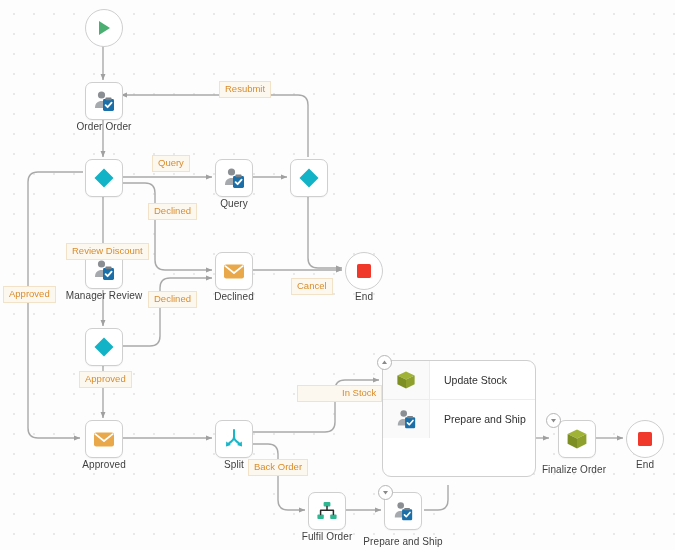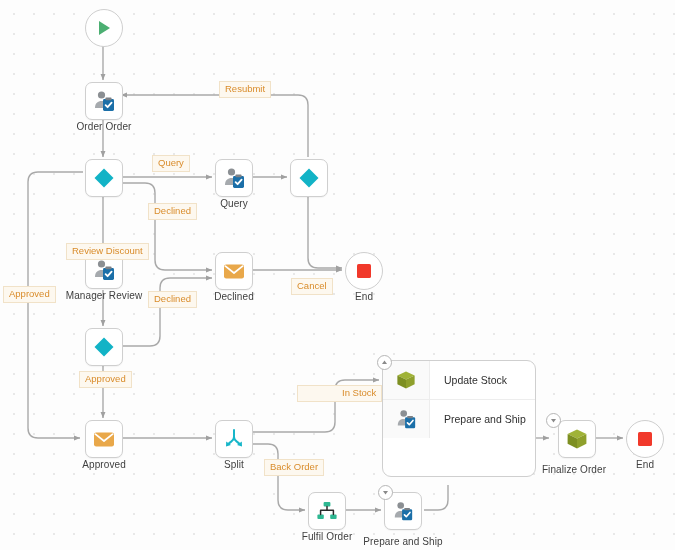--- a/index.html
+++ b/index.html
@@ -396,15 +396,15 @@
 
   <div class="elabel" style="left:219px; top:81px;">Resubmit</div>
   <div class="elabel" style="left:152px; top:155px;">Query</div>
   <div class="elabel" style="left:66px;  top:203px;margin-top:40px;">Review Discount</div>
   <div class="elabel" style="left:148px; top:203px;">Declined</div>
   <div class="elabel" style="left:291px; top:232px;margin-top:46px;">Cancel</div>
   <div class="elabel" style="left:3px;   top:286px;">Approved</div>
   <div class="elabel" style="left:148px; top:291px;">Declined</div>
   <div class="elabel" style="left:79px;  top:371px;">Approved</div>
   <div class="elabel" style="left:297px; top:385px;padding-left:44px;">In Stock</div>
-  <div class="elabel" style="left:264px; top:459px;">Back Order</div>
+  <div class="elabel" style="left:248px; top:459px;">Back Order</div>
 
 </div>
 
 </body></html>

